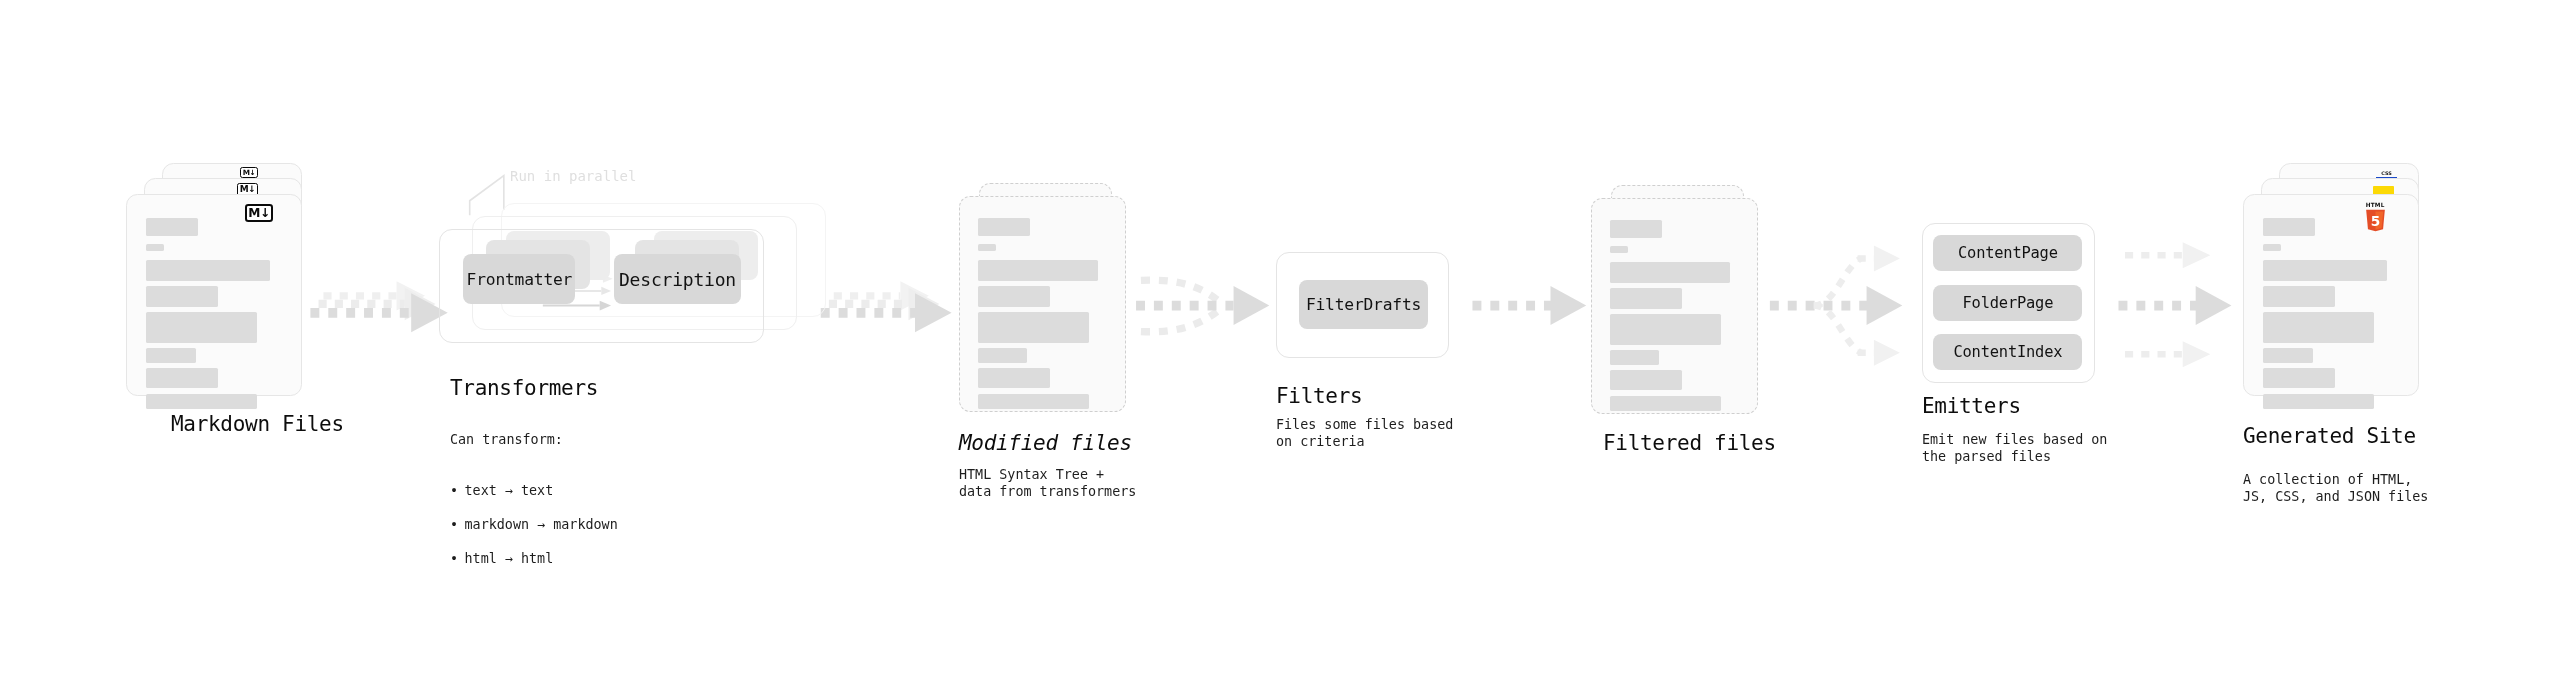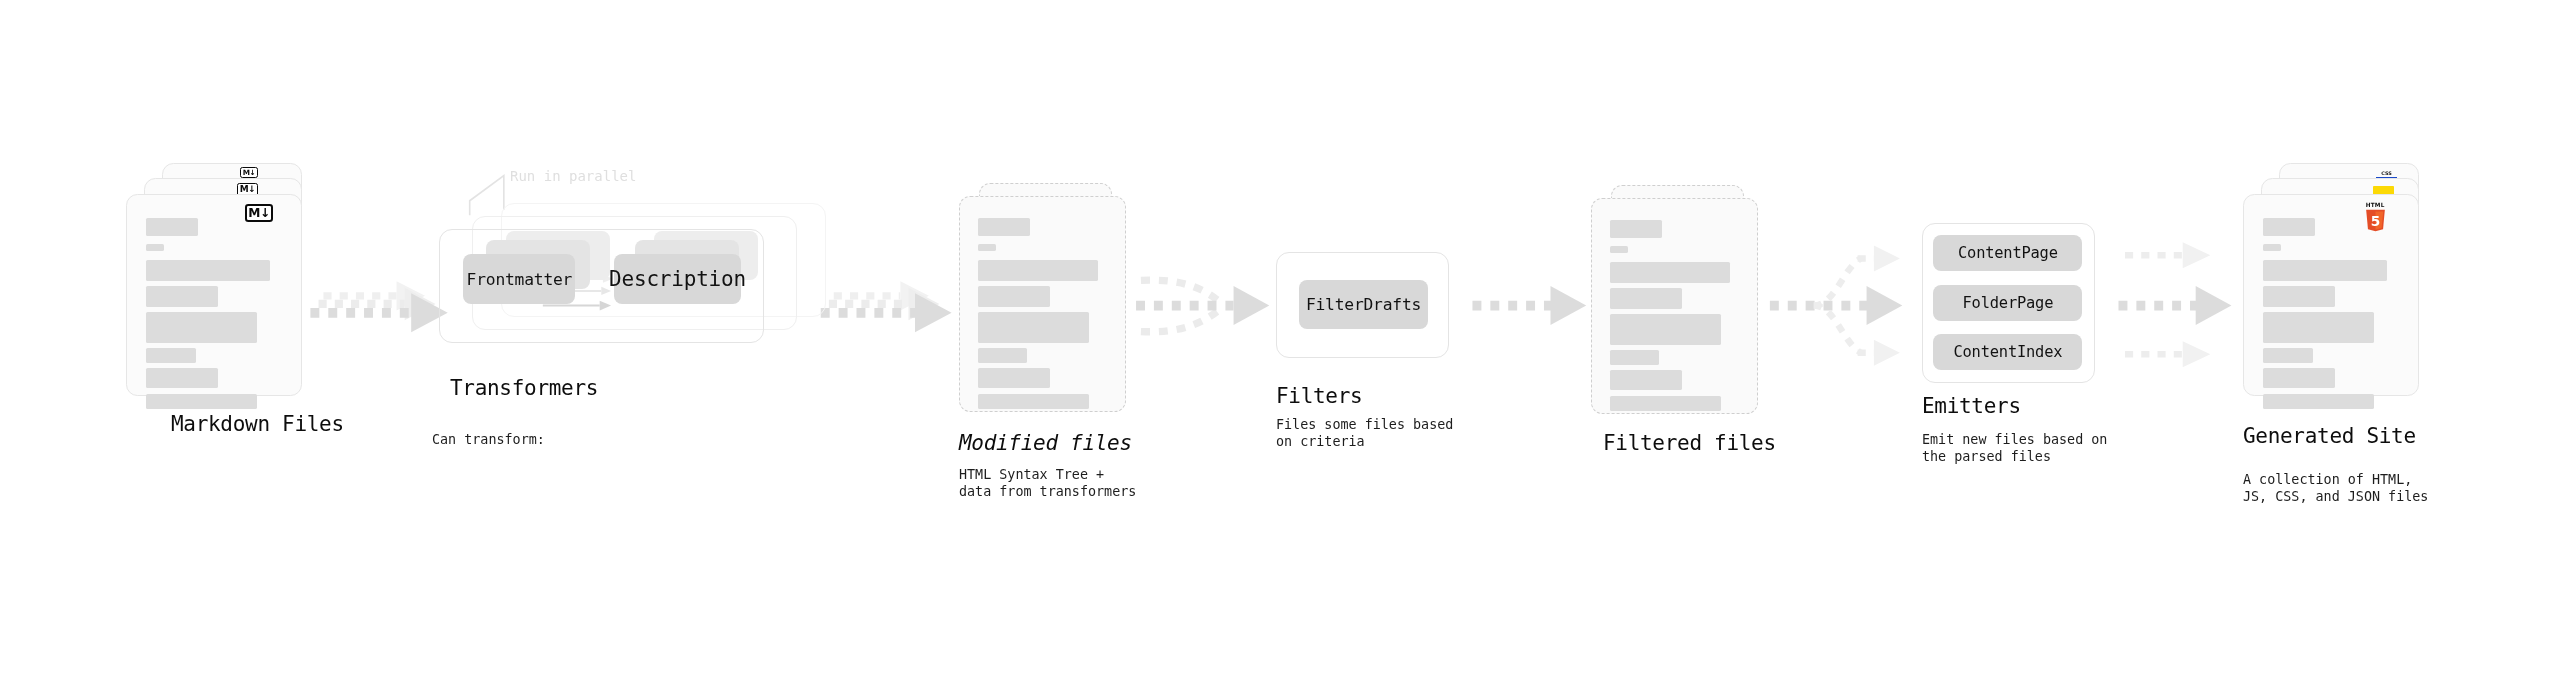--- a/index.html
+++ b/index.html
@@ -259,29 +259,34 @@
     <div class="group ghost2" style="left:62px; top:0px; width:325px; height:114px;"></div>
     <div class="group ghost1" style="left:32.5px; top:13px; width:325px; height:114px;"></div>
     <div class="group" style="left:0px; top:26px; width:325px; height:114px;"></div>
 
     <div class="chip ghost-b" style="left:67px; top:28px; width:104px; height:49px;"></div>
     <div class="chip ghost-b" style="left:215px; top:28px; width:104px; height:49px;"></div>
     <div class="chip ghost-a" style="left:47px; top:37px; width:104px; height:49px;"></div>
     <div class="chip ghost-a" style="left:196px; top:37px; width:104px; height:49px;"></div>
 
     <div class="chip" style="left:24.4px; top:51px; width:112px; height:50px; font-size:16.3px;">Frontmatter</div>
-    <div class="chip" style="left:175px; top:51px; width:127px; height:50px; font-size:21px;">Description</div>
+    <div class="chip" style="left:175px; top:51px; width:127px; height:50px; font-size:18px;">Description</div>
   </div>
 
   <div class="parallel-label" style="left:510px; top:168px;">Run in parallel</div>
 
   <div class="title" style="left:450px; top:376px;">Transformers</div>
 
-  <div class="caption" style="left:432px; top:414px;">
+  <div class="caption" style="left:450px; top:414px;">
     <div>Can transform:</div>
+    <ul class="bullets">
+      <li>text → text</li>
+      <li>markdown → markdown</li>
+      <li>html → html</li>
+    </ul>
   </div>
 
   <div class="node docstack" style="left:959px; top:183px;">
     <div class="sheet dashed" style="left:19.5px; top:0px; width:133px; height:42px;"></div>
     <div class="sheet dashed" style="left:0px; top:13px; width:167px; height:216px;">
       <div class="skel" style="left:18px; top:21px; width:52px; height:18px;"></div>
       <div class="skel" style="left:18px; top:47px; width:18px; height:6.5px;"></div>
       <div class="skel" style="left:18px; top:63px; width:120px; height:21px;"></div>
       <div class="skel" style="left:18px; top:89px; width:72px; height:21px;"></div>
       <div class="skel" style="left:18px; top:115px; width:111px; height:31px;"></div>

